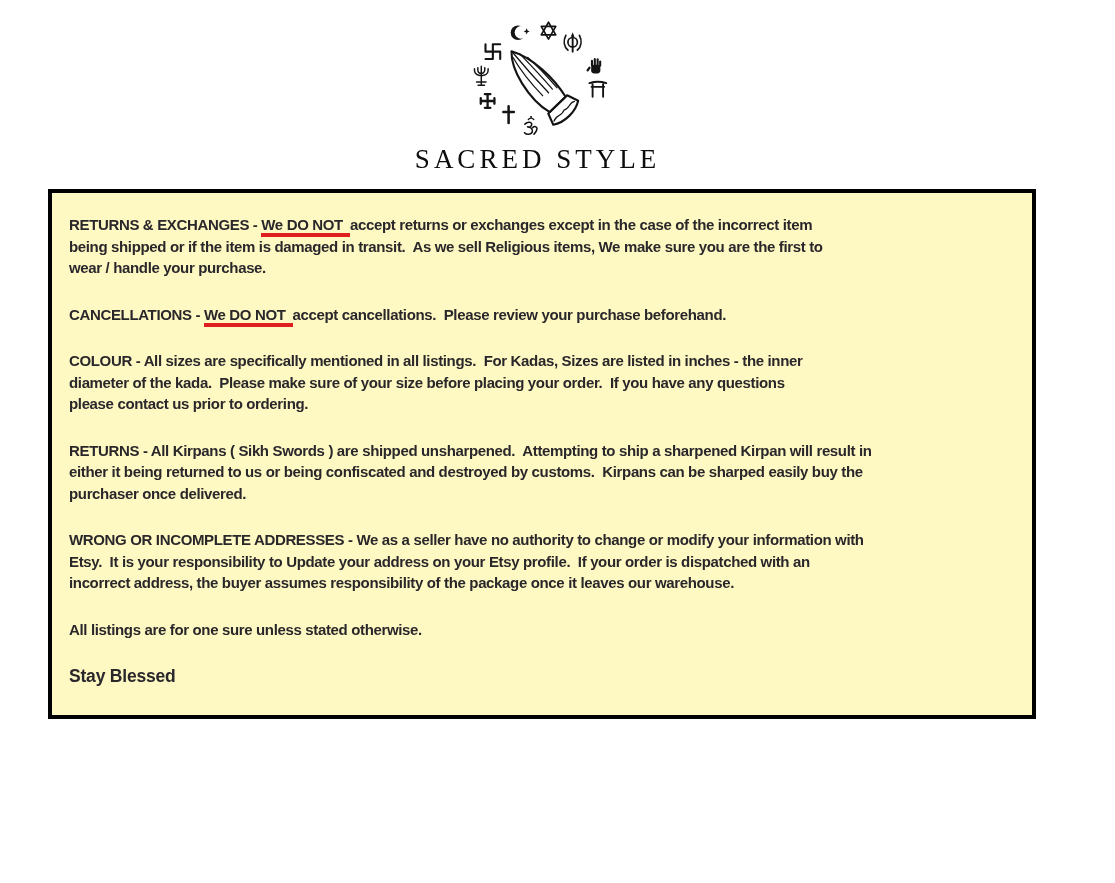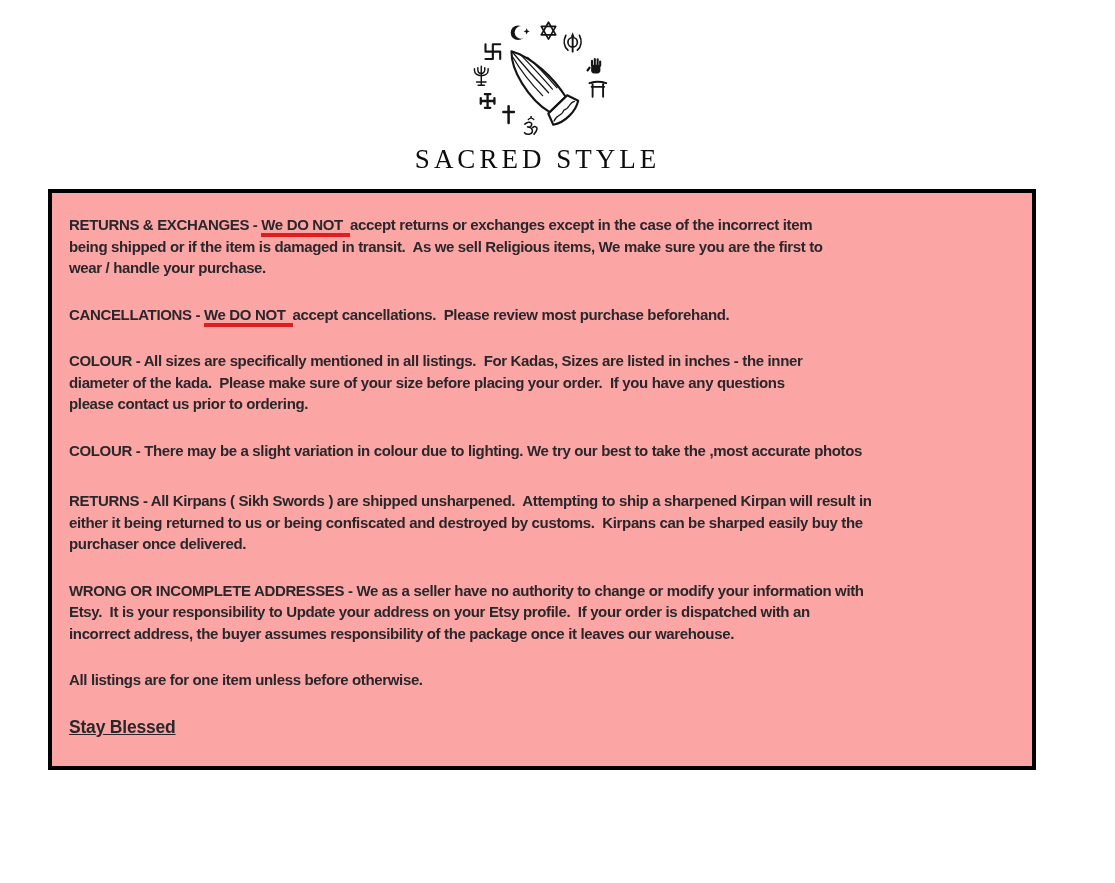--- a/index.html
+++ b/index.html
@@ -23,42 +23,41 @@
     letter-spacing:4px;
     color:#0d0d0d;
     margin-top:2px;
     white-space:nowrap;
   }
   .policy-box{
     box-sizing:border-box;
     margin:14px 0 1px 48px;
     width:988px;
     border:4px solid #000000;
-    background:#fca5a5;
+    background:#fef9c3;
     padding:21px 6px 10px 17px;
   }
   .para{
     margin:0 0 25px 0;
     white-space:pre-wrap;
     font-weight:700;
     font-size:15px;
     line-height:21.5px;
     letter-spacing:-0.35px;
     color:#2a272b;
   }
   .em{
     border-bottom:4px solid #df1f1f;
     padding-right:7px;
   }
   .closing{
     font-size:17.5px;
     line-height:22px;
     margin:4px 0 18px 0;
     letter-spacing:-0.2px;
-    text-decoration:underline;
   }
   .lg{stroke:#141414;fill:none;stroke-linecap:round;stroke-linejoin:round;}
 </style>
 </head>
 <body>
 
 <div class="page">
 
   <header class="brand">
     <svg width="168" height="124" viewBox="0 0 160 118" aria-hidden="true">
@@ -116,34 +115,33 @@
       </g>
     </svg>
     <div class="brand-name">SACRED STYLE</div>
   </header>
 
   <section class="policy-box">
     <p class="para"><span>RETURNS &amp; EXCHANGES</span><span> - </span><span class="em">We DO NOT</span><span>accept returns or exchanges except in the case of the incorrect item
 being shipped or if the item is damaged in transit.  As we sell Religious items, We make sure you are the first to
 wear / handle your purchase.</span></p>
 
-    <p class="para"><span>CANCELLATIONS</span><span> - </span><span class="em">We DO NOT</span><span>accept cancellations.  Please review most purchase beforehand.</span></p>
+    <p class="para"><span>CANCELLATIONS</span><span> - </span><span class="em">We DO NOT</span><span>accept cancellations.  Please review your purchase beforehand.</span></p>
 
     <p class="para"><span>COLOUR</span><span> - </span><span>All sizes are specifically mentioned in all listings.  For Kadas, Sizes are listed in inches - the inner
 diameter of the kada.  Please make sure of your size before placing your order.  If you have any questions
 please contact us prior to ordering.</span></p>
 
-    <p class="para" style="margin-bottom:29px;"><span>COLOUR</span><span> - </span><span>There may be a slight variation in colour due to lighting. We try our best to take the ,most accurate photos</span></p>
 
     <p class="para"><span>RETURNS</span><span> - </span><span>All Kirpans ( Sikh Swords ) are shipped unsharpened.  Attempting to ship a sharpened Kirpan will result in
 either it being returned to us or being confiscated and destroyed by customs.  Kirpans can be sharped easily buy the
 purchaser once delivered.</span></p>
 
     <p class="para"><span>WRONG OR INCOMPLETE ADDRESSES</span><span> - </span><span>We as a seller have no authority to change or modify your information with
 Etsy.  It is your responsibility to Update your address on your Etsy profile.  If your order is dispatched with an
 incorrect address, the buyer assumes responsibility of the package once it leaves our warehouse.</span></p>
 
-    <p class="para"><span>All listings are for one item unless before otherwise.</span></p>
+    <p class="para"><span>All listings are for one sure unless stated otherwise.</span></p>
 
     <p class="para closing"><span>Stay Blessed</span></p>
   </section>
 
 </div>
 
 </body></html>

